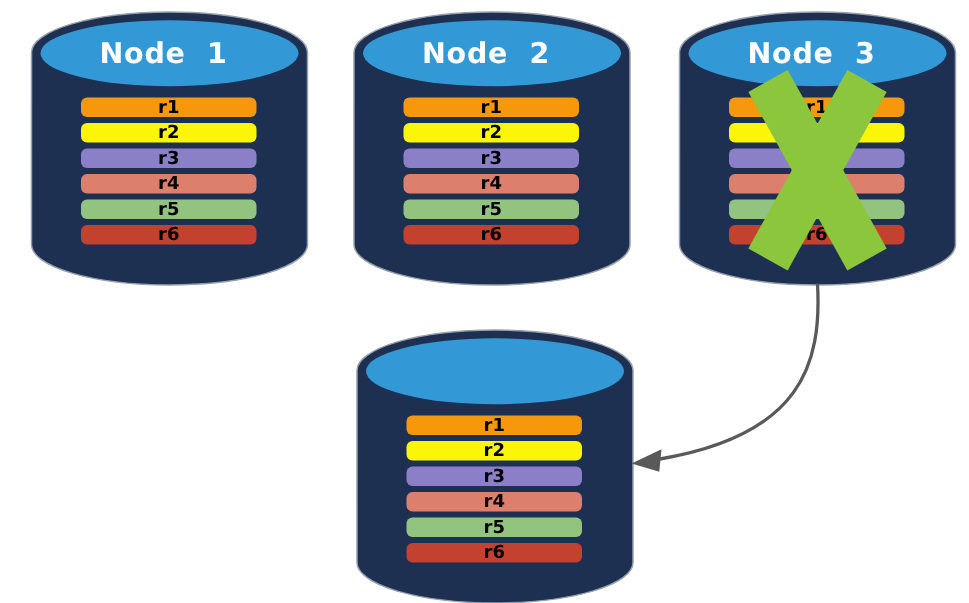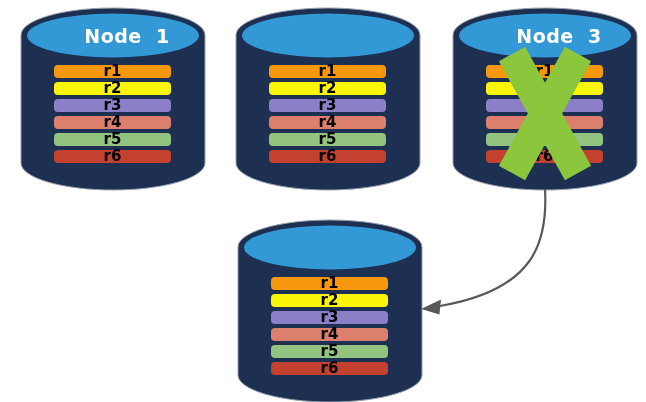--- a/index.html
+++ b/index.html
@@ -8,21 +8,21 @@
     background:#fff;
   }
   #scene{
     position:relative;
     width:646px;height:402px;
     background:var(--canvas_bg,#fff);
     overflow:hidden;
   }
   .node{
     position:absolute;
-    width:178px;height:184px;padding-left:36px;
+    width:178px;height:184px;
   }
   .cyl{
     position:absolute;left:0;top:0;
     width:186px;height:184px;
     display:block;
   }
   .cyl-body{
     fill:var(--cylinder_body,#1E3052);
     stroke:var(--cylinder_outline,#98A0AC);
     stroke-width:1;
@@ -39,21 +39,21 @@
     letter-spacing:0.5px;
   }
   .rows{
     position:absolute;left:34px;top:58px;width:117px;
   }
   .row{
     height:13px;
     margin-bottom:4px;
     border-radius:4px;
     text-align:center;
-    font-size:15px;line-height:13px;font-weight:bold;
+    font-size:12px;line-height:13px;font-weight:bold;
     color:var(--row_text,#000);
   }
   #overlay{
     position:absolute;left:0;top:0;
     width:646px;height:402px;
     pointer-events:none;
     z-index:5;
   }
   .cross-line{
     stroke:var(--failure_cross,#8CC63D);
@@ -89,20 +89,21 @@
       <div class="row" style="background-color: rgb(146, 196, 128);">r5</div>
       <div class="row" style="background-color: rgb(196, 64, 47);">r6</div>
     </div>
   </div>
 
   <div class="node" style="left:235px;top:7px">
     <svg class="cyl" viewBox="0 0 186 184">
       <path class="cyl-body" d="M1,28 A92,27 0 0 1 185,28 L185,156 A92,27 0 0 1 1,156 Z"></path>
       <ellipse class="cyl-top" cx="93" cy="28.5" rx="86" ry="22"></ellipse>
     </svg>
+    <div class="node-title">Node  2</div>
     <div class="rows">
       <div class="row" style="background-color: rgb(247, 151, 12);">r1</div>
       <div class="row" style="background-color: rgb(251, 245, 8);">r2</div>
       <div class="row" style="background-color: rgb(139, 127, 199);">r3</div>
       <div class="row" style="background-color: rgb(221, 127, 109);">r4</div>
       <div class="row" style="background-color: rgb(146, 196, 128);">r5</div>
       <div class="row" style="background-color: rgb(196, 64, 47);">r6</div>
     </div>
   </div>
 

